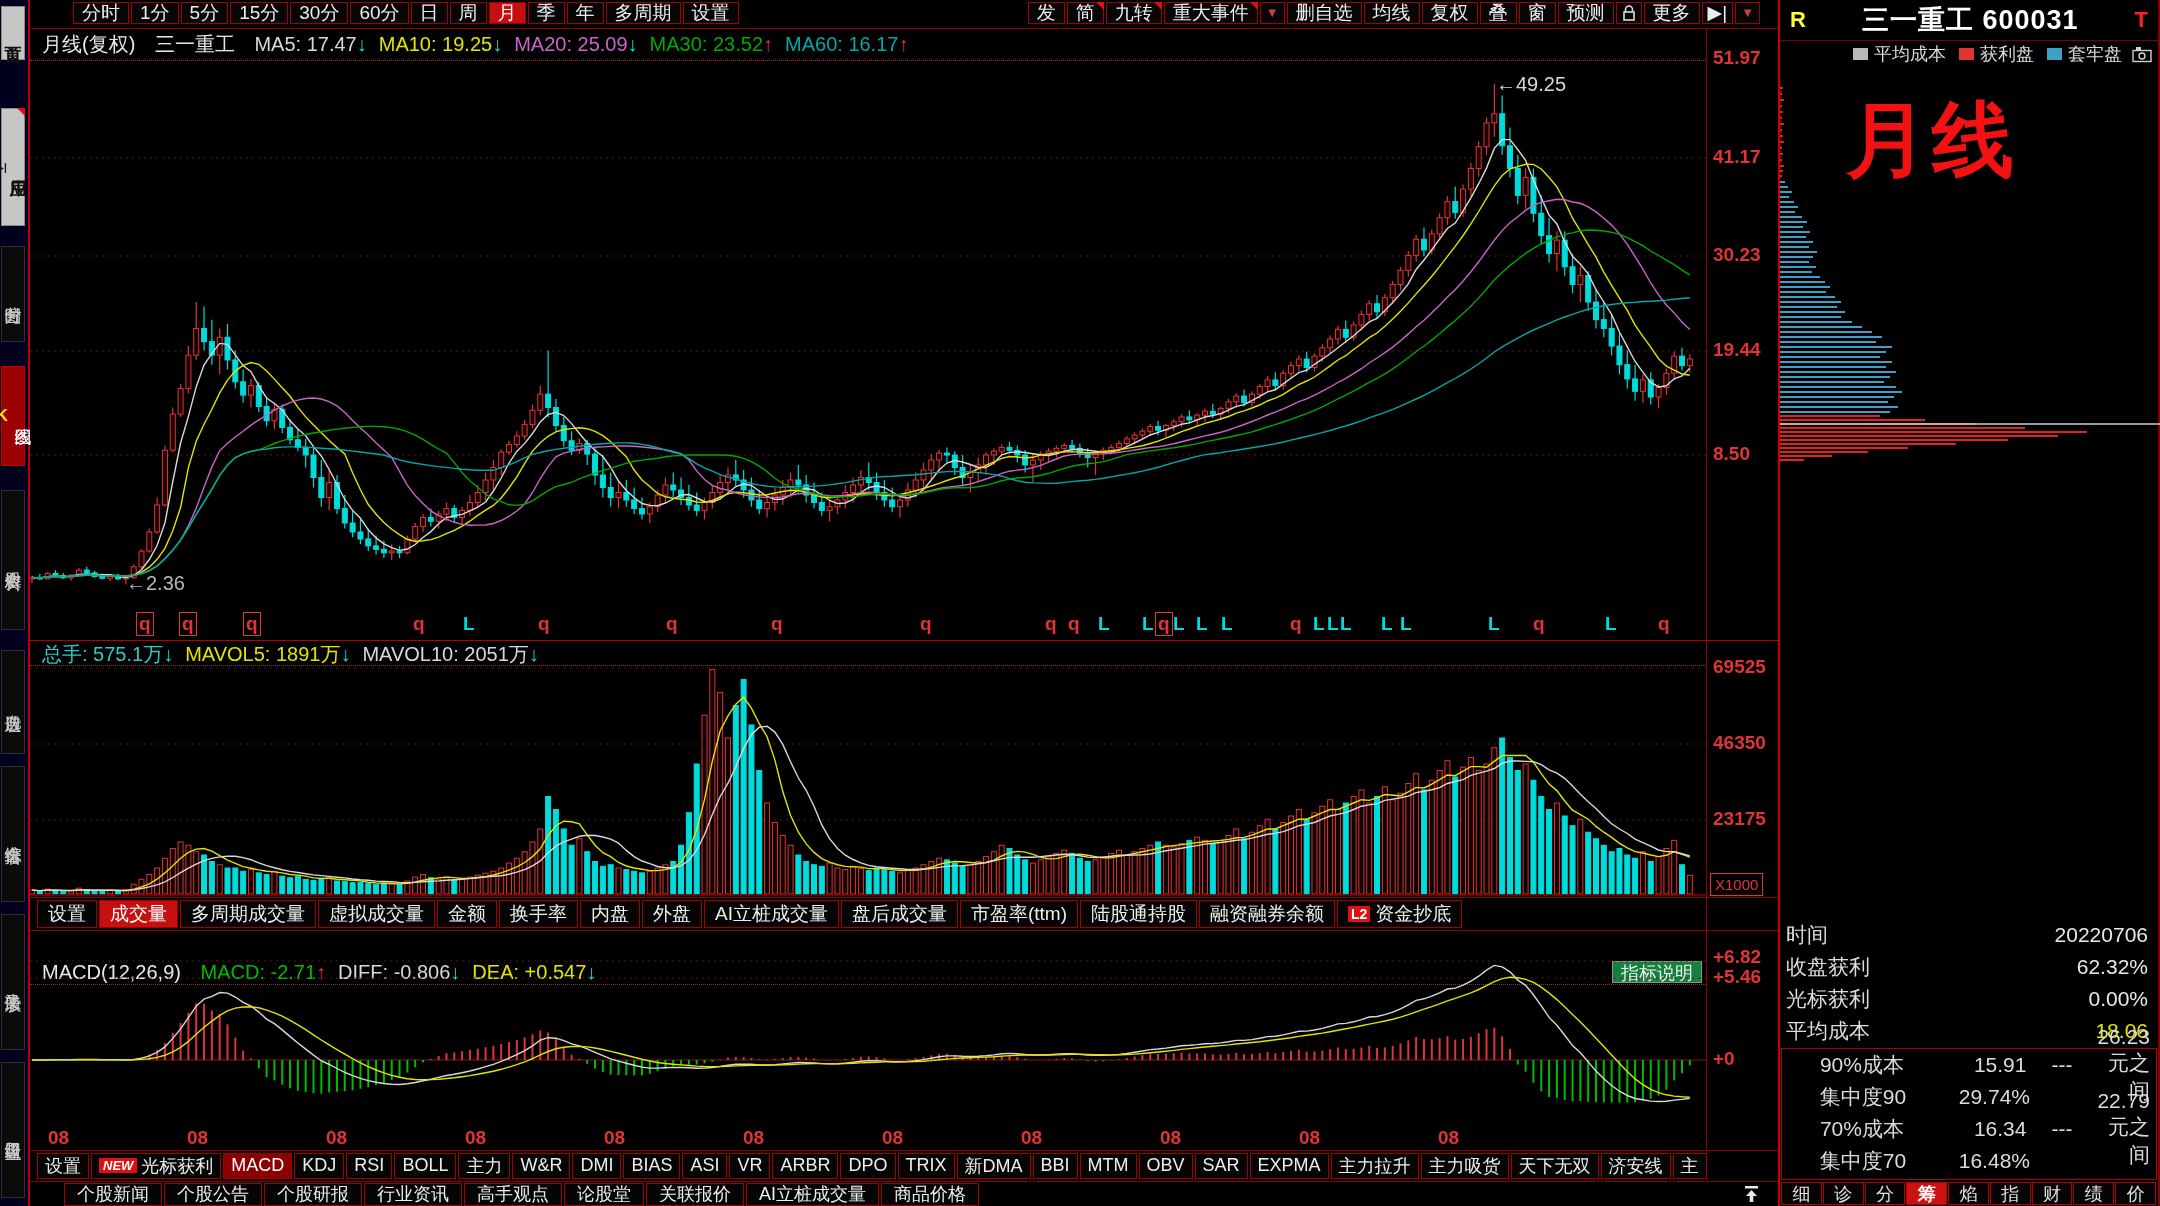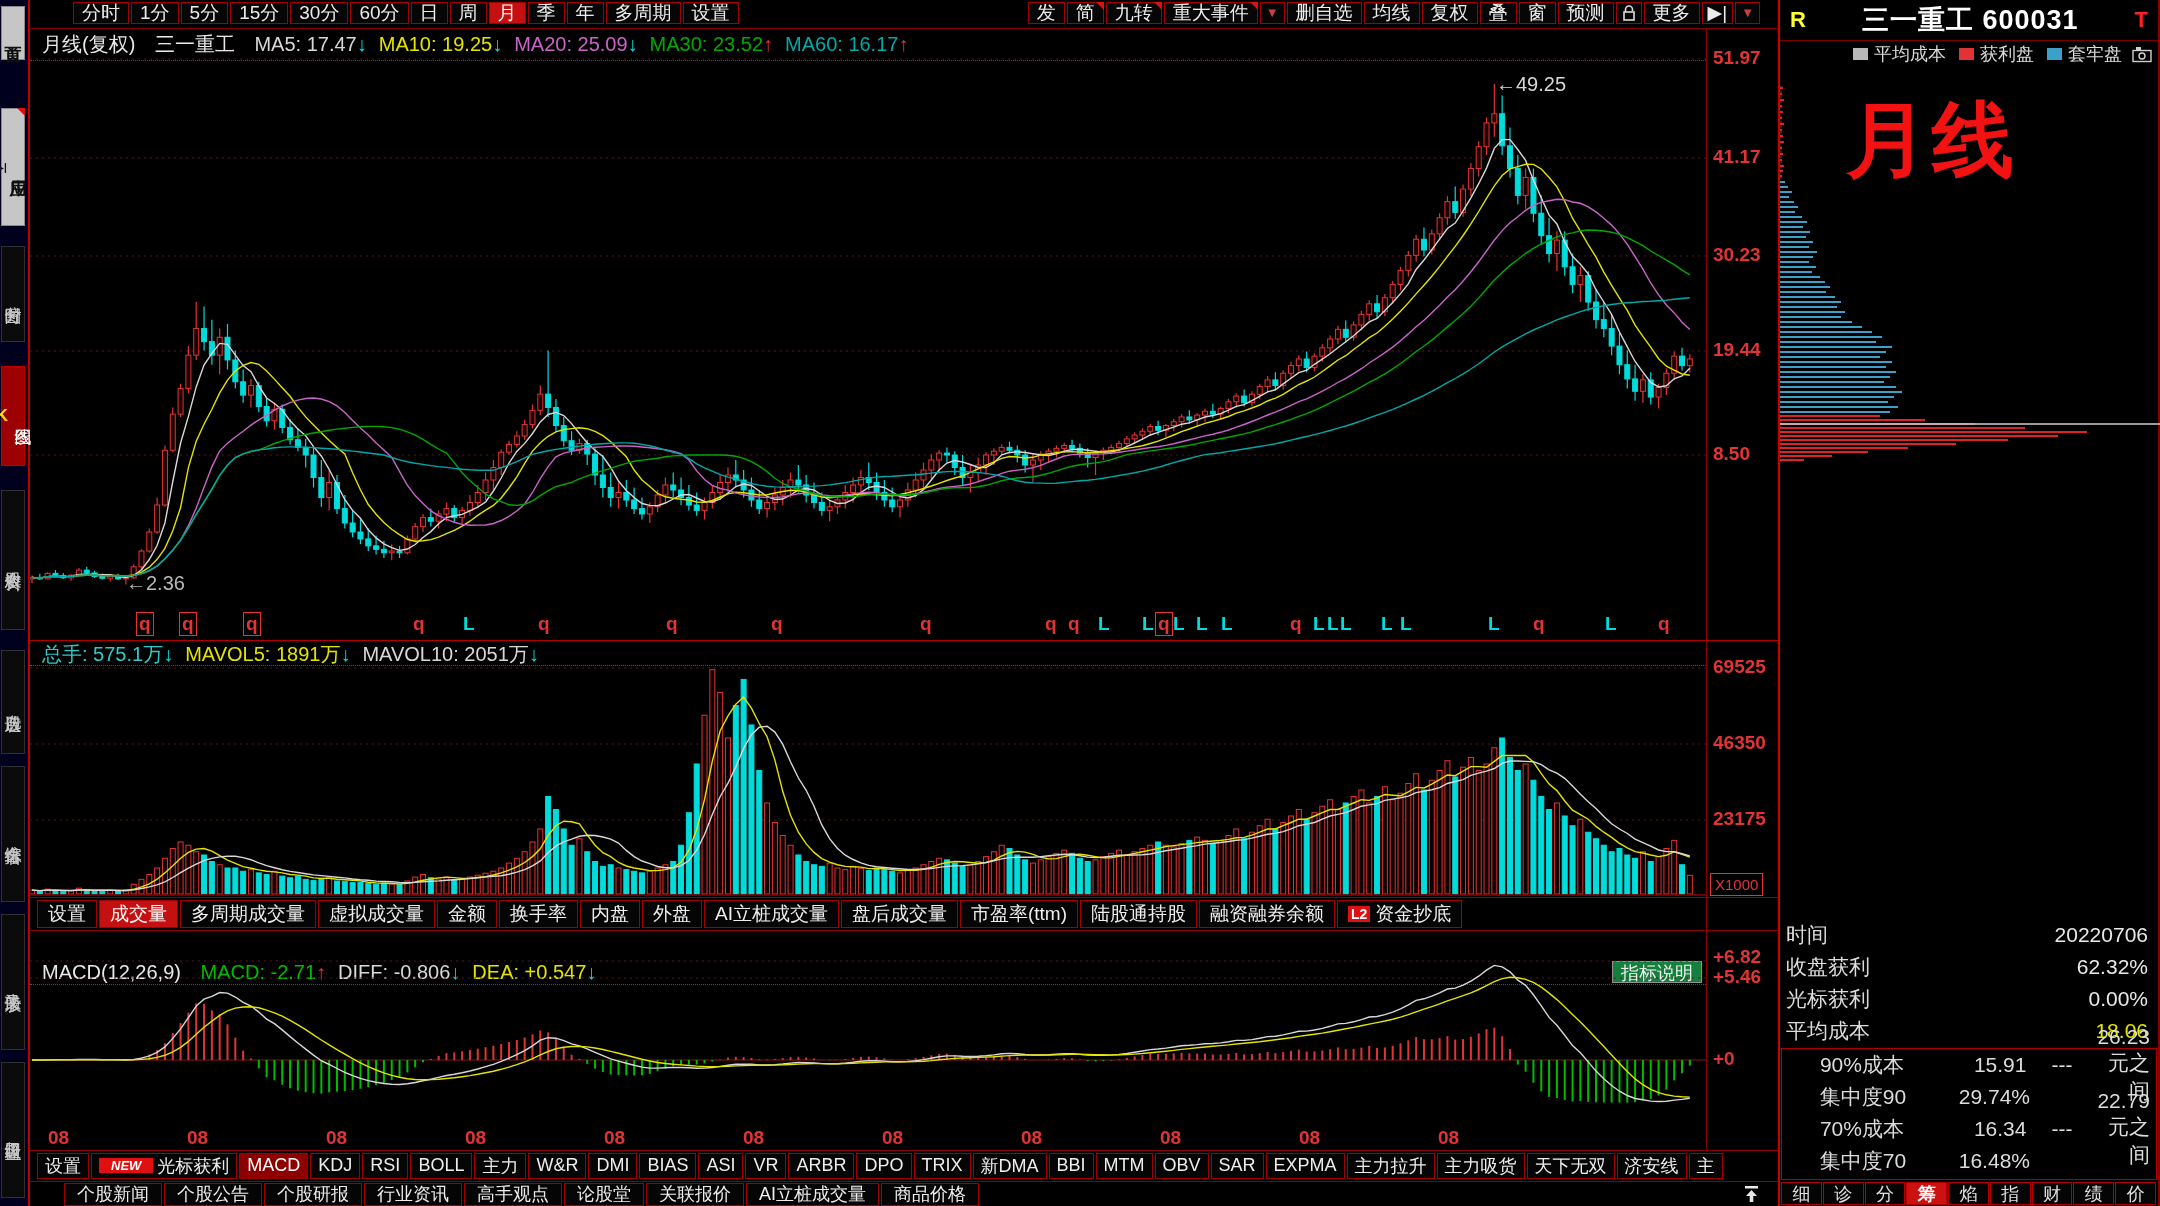--- a/index.html
+++ b/index.html
@@ -50,21 +50,21 @@
   #indicator-help{position:absolute;right:4px;top:2px;height:22px;border:1px solid #909090;background:#15803d;color:#f0f0f0;
         font-size:18px;padding:0 8px;line-height:22px;cursor:pointer;font-family:inherit;}
   #msvg{position:absolute;top:958px;left:0;width:1676px;height:166px;}
   #daterow{position:absolute;top:1124px;left:0;width:1748px;height:26px;border-bottom:1px solid #8a0000;padding-left:48px;}
   .datelbl{position:absolute;top:3px;font-size:19px;font-weight:bold;color:#e13434;}
   #itabs{position:absolute;top:1150px;left:0;width:1748px;height:32px;border-bottom:1px solid #8a0000;display:flex;align-items:center;
         padding-left:6px;box-sizing:border-box;overflow:hidden;}
   .itab{height:24px;margin:0 1px;padding:0 7px;border:1px solid #a00000;color:#ededed;font-size:18px;display:flex;align-items:center;background:#050505;cursor:pointer;white-space:nowrap;}
   .itab.active{background:#8c0000;color:#fff;}
   .itab.cut{max-width:22px;overflow:hidden;}
-  .newbadge{background:#e01010;color:#fff;font-style:italic;font-size:13px;font-weight:bold;padding:0 12px;margin-right:4px;}
+  .newbadge{background:#e01010;color:#fff;font-style:italic;font-size:13px;font-weight:bold;padding:0 4px;margin-right:4px;}
   #scrollbtns{position:absolute;right:2px;top:1153px;display:flex;}
   .scrollbtn{width:17px;height:26px;background:#b9b9b9;color:#333;display:flex;align-items:center;justify-content:center;font-size:11px;margin-left:1px;cursor:pointer;}
   #newsrow{position:absolute;top:1182px;left:0;width:1748px;height:24px;display:flex;align-items:center;padding-left:34px;box-sizing:border-box;}
   .ntab{height:21px;padding:0 12px;border:1px solid #a00000;display:flex;align-items:center;color:#ededed;font-size:18px;margin-right:2px;background:#050505;cursor:pointer;}
   #totop{position:absolute;left:1712px;top:1184px;width:20px;height:20px;cursor:pointer;}
   
   #axiscol{position:absolute;top:28px;left:1676px;width:72px;height:1122px;border-left:1px solid #8a0000;}
   .axlbl{position:absolute;left:6px;font-size:19px;font-weight:bold;color:#e13434;line-height:20px;white-space:nowrap;}
   #unitbox{position:absolute;left:3px;top:845px;border:1px solid #e13434;color:#e13434;font-size:15px;font-weight:normal;padding:0 4px;height:21px;line-height:21px;}
   

